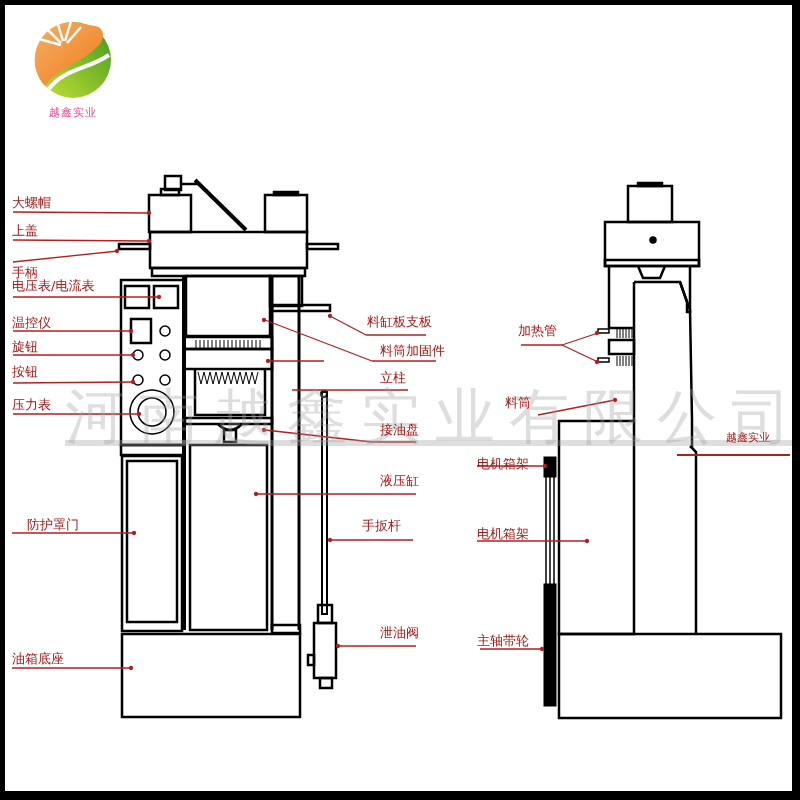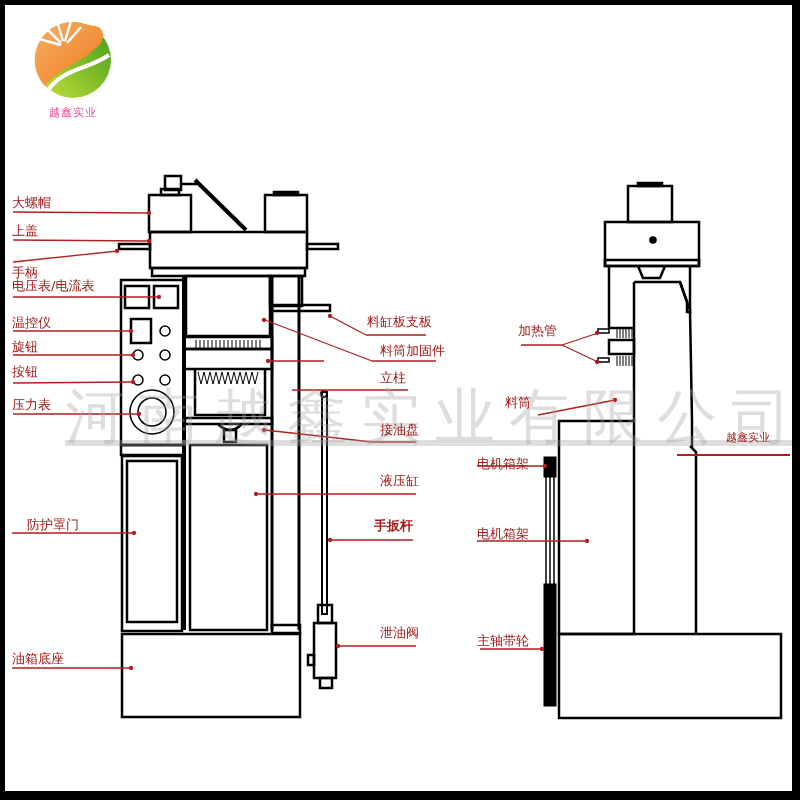--- a/index.html
+++ b/index.html
@@ -251,21 +251,21 @@
   <div class="lbl" style="left:7px;top:358px;">按钮</div>
   <div class="lbl" style="left:7px;top:391px;">压力表</div>
   <div class="lbl" style="left:10px;top:511px;padding-left:12px;">防护罩门</div>
   <div class="lbl" style="left:7px;top:645px;">油箱底座</div>
 
   <div class="lbl" style="left:362px;top:308px;">料缸板支板</div>
   <div class="lbl" style="left:375px;top:337px;">料筒加固件</div>
   <div class="lbl" style="left:375px;top:364px;">立柱</div>
   <div class="lbl" style="left:375px;top:416px;">接油盘</div>
   <div class="lbl" style="left:375px;top:467px;">液压缸</div>
-  <div class="lbl" style="left:369px;top:512px;font-weight:bold;">手扳杆</div>
+  <div class="lbl" style="left:357px;top:512px;">手扳杆</div>
   <div class="lbl" style="left:375px;top:619px;">泄油阀</div>
 
   <div class="lbl" style="left:513px;top:317px;">加热管</div>
   <div class="lbl" style="left:500px;top:389px;">料筒</div>
   <div class="lbl" style="left:721px;top:425px;font-size:11px;">越鑫实业</div>
   <div class="lbl" style="left:472px;top:450px;">电机箱架</div>
   <div class="lbl" style="left:472px;top:520px;">电机箱架</div>
   <div class="lbl" style="left:472px;top:627px;">主轴带轮</div>
 
 </div>

